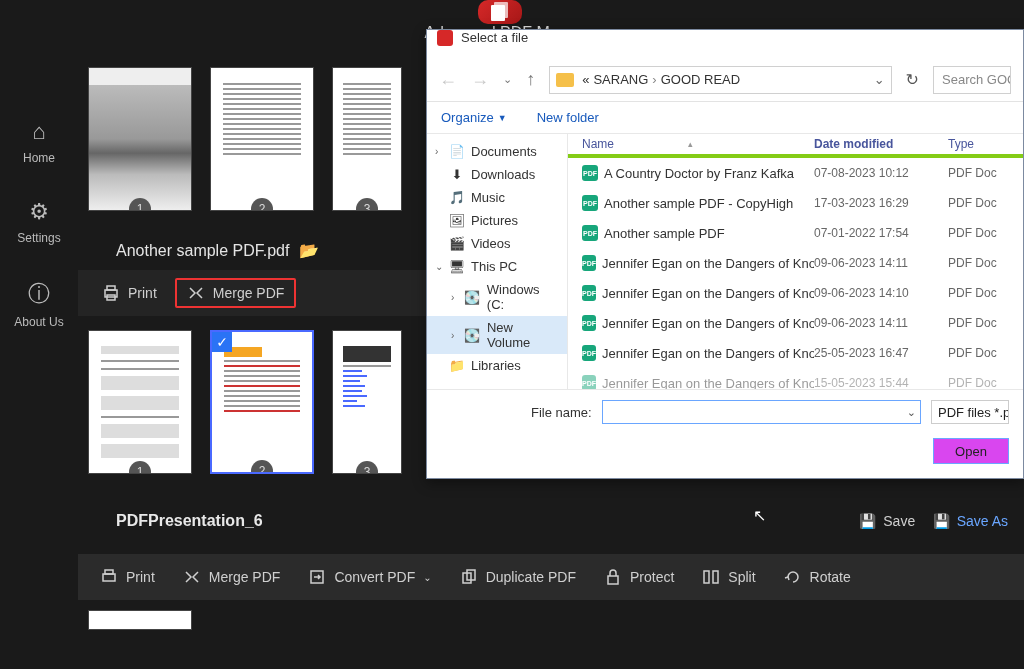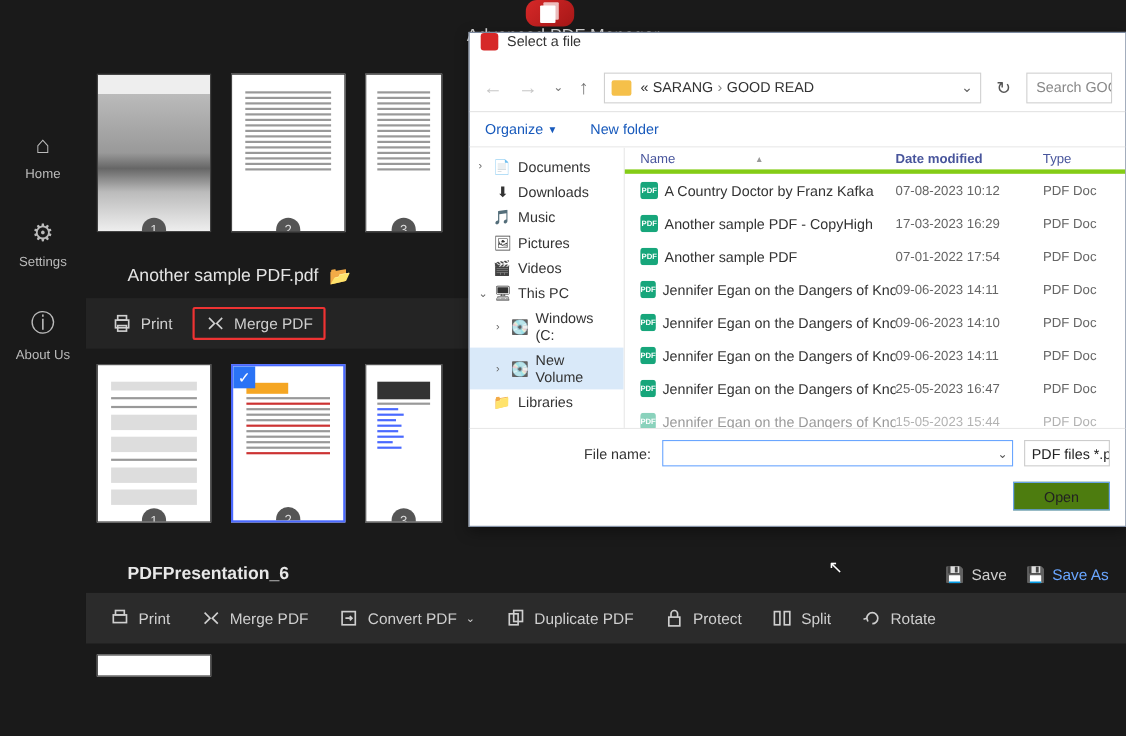--- a/index.html
+++ b/index.html
@@ -33,21 +33,21 @@
 .thumb.selected { border: 2px solid #4a69ff; }
 .thumb .check { position: absolute; top: 0; left: 0; width: 20px; height: 20px; background: #2a73f5; color: #fff; font-size: 14px; display: flex; align-items: center; justify-content: center; }
 .thumb .badge { position: absolute; bottom: -10px; left: 50%; transform: translateX(-50%); width: 22px; height: 22px; border-radius: 50%; background: #555; color: #ddd; font-size: 12px; display: flex; align-items: center; justify-content: center; }
 .thumb .doc-lines { width: 86%; height: 86%; display:flex; flex-direction:column; gap:3px; padding:5px; }
 .thumb .doc-lines div { height: 2px; background: #999; }
 .thumb .photo { width:100%; height:100%; background: linear-gradient(180deg,#eee 0%, #eee 12%, #bbb 12%, #999 50%, #666 60%, #bbb 75%, #eee 100%); }
 
 .second-section { margin-top: 30px; }
 
 .bottom-group { margin-top: 30px; }
-.bottom-header { display: flex; align-items: center; justify-content: space-between; padding: 8px 16px 8px 38px; }
+.bottom-header { display: flex; align-items: center; justify-content: space-between; padding: 8px 16px 24px 38px; }
 .bottom-title { font-size: 16px; font-weight: 600; color: #e8e8e8; }
 .bottom-actions { display: flex; gap: 18px; align-items: center; }
 .bottom-actions .act { display: flex; align-items: center; gap: 6px; color: #cfcfcf; font-size: 14px; cursor: pointer; }
 .bottom-actions .act.accent { color: #6aa6ff; }
 
 .toolbar2 { height: 46px; background: #2b2b2b; display: flex; align-items: center; gap: 8px; padding-left: 12px; }
 .toolbar2 .tool-btn { padding: 6px 10px; }
 
 
 .dialog { position: absolute; top: 29px; left: 426px; width: 598px; height: 450px; background: #fff; border: 1px solid #7c8aa0; color: #222; box-shadow: 0 4px 12px rgba(0,0,0,.4); display: flex; flex-direction: column; }
@@ -83,21 +83,21 @@
 .dlg-list .row .c3 { flex: 1; color: #666; font-size: 12px; white-space:nowrap; overflow:hidden; }
 .dlg-list .row.fade { opacity: .5; }
 .pdf-ic { width: 16px; height: 16px; background: #17a67b; border-radius: 3px; color: #fff; font-size: 7px; font-weight: bold; display: flex; align-items: center; justify-content: center; }
 .dlg-footer { padding: 10px 14px 14px; display: flex; flex-direction: column; gap: 14px; align-items: flex-end; border-top: 1px solid #e8e8e8; }
 .dlg-footer .row1 { width: 100%; display: flex; align-items: center; gap: 10px; }
 .dlg-footer .lbl { font-size: 13px; color: #333; margin-left: 90px; }
 .dlg-footer .input { flex: 1; height: 24px; border: 1px solid #6aa6ff; background:#fff; display:flex; align-items:center; padding:0 4px; }
 .dlg-footer .input .dd { margin-left: auto; color: #555; cursor:pointer; font-size:11px; }
 .dlg-footer .filter { height: 24px; border: 1px solid #ccc; padding: 0 6px; font-size: 13px; display: flex; align-items: center; white-space:nowrap; overflow:hidden; width:78px; }
 .dlg-footer .row2 { display: flex; gap: 8px; }
-.dlg-footer button { height: 26px; width: 88px; background: #4d7c0f; border: 1px solid #6aa6ff; color: #222; font-size: 13px; cursor: pointer; display: flex; align-items:center; justify-content:center; gap:4px; }
+.dlg-footer button { height: 26px; width: 76px; background: #d946ef; border: 1px solid #6aa6ff; color: #222; font-size: 13px; cursor: pointer; display: flex; align-items:center; justify-content:center; gap:4px; }
 
 .cursor { position: absolute; left: 753px; top: 506px; font-size: 16px; color: #fff; pointer-events: none; }
 </style>
 </head>
 <body>
 
 <div class="title-bar">
   <div class="app-logo">
     <svg viewBox="0 0 24 24">
         <rect x="3" y="5" width="14" height="16" rx="1" fill="#fff"></rect>

